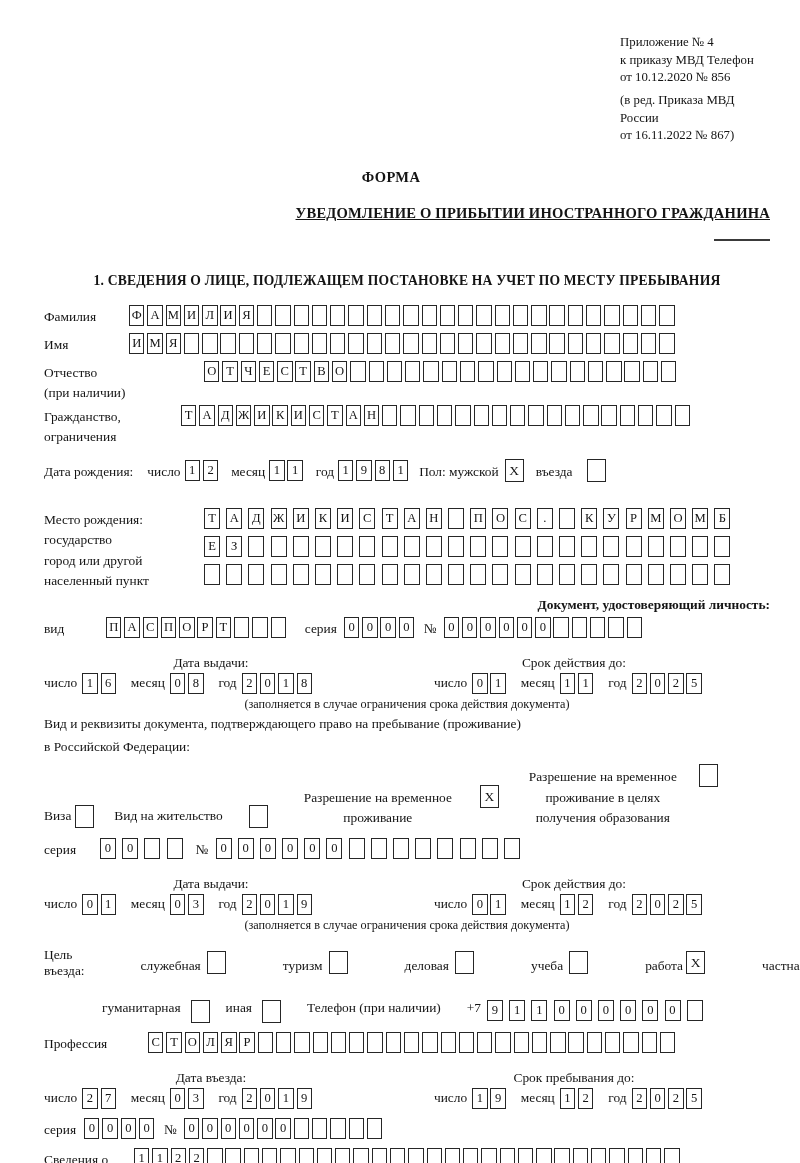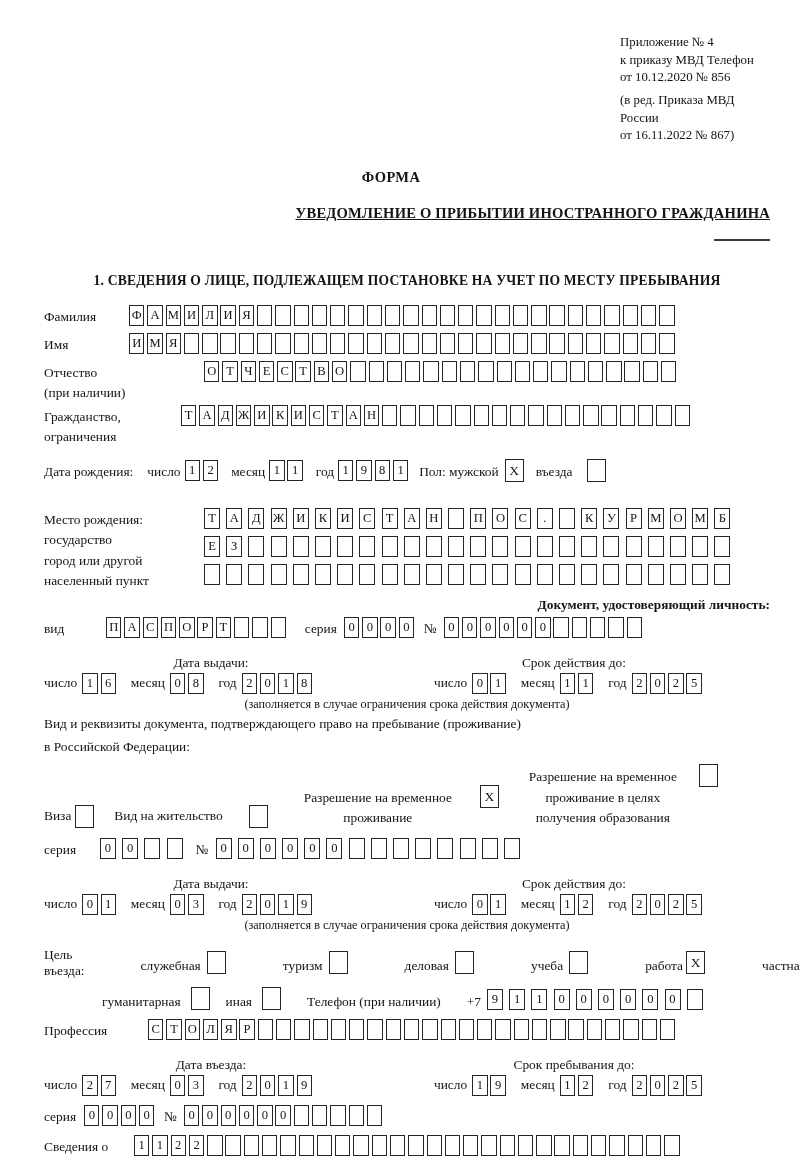--- a/index.html
+++ b/index.html
@@ -46,21 +46,21 @@
 
   .options-row { display: flex; align-items: flex-end; margin-top: 6px; }
   .opt { display: flex; align-items: flex-start; font-size: 13.4px; }
   .opt .opt-label { padding-top: 3px; }
   .opt-center { text-align: center; line-height: 1.5; }
 
   .purpose-row { display: flex; align-items: center; margin-top: 14px; font-size: 13.4px; flex-wrap: nowrap; }
   .purpose-row .pr-item { display: flex; align-items: flex-end; margin-right: 9px; margin-left: 48px; }
   .purpose-row .pr-item .checkbox { margin-left: 6px; }
 
-  .phone-row { display: flex; align-items: flex-end; margin-top: 8px; font-size: 13.4px; padding-left: 58px; }
+  .phone-row { display: flex; align-items: flex-start; margin-top: 21px; font-size: 13.4px; padding-left: 58px; }
 </style>
 </head>
 <body>
 
 <div class="page">
 
   <div class="annex">
     <div>Приложение № 4</div>
     <div>к приказу МВД Телефон</div>
     <div>от 10.12.2020 № 856</div>

